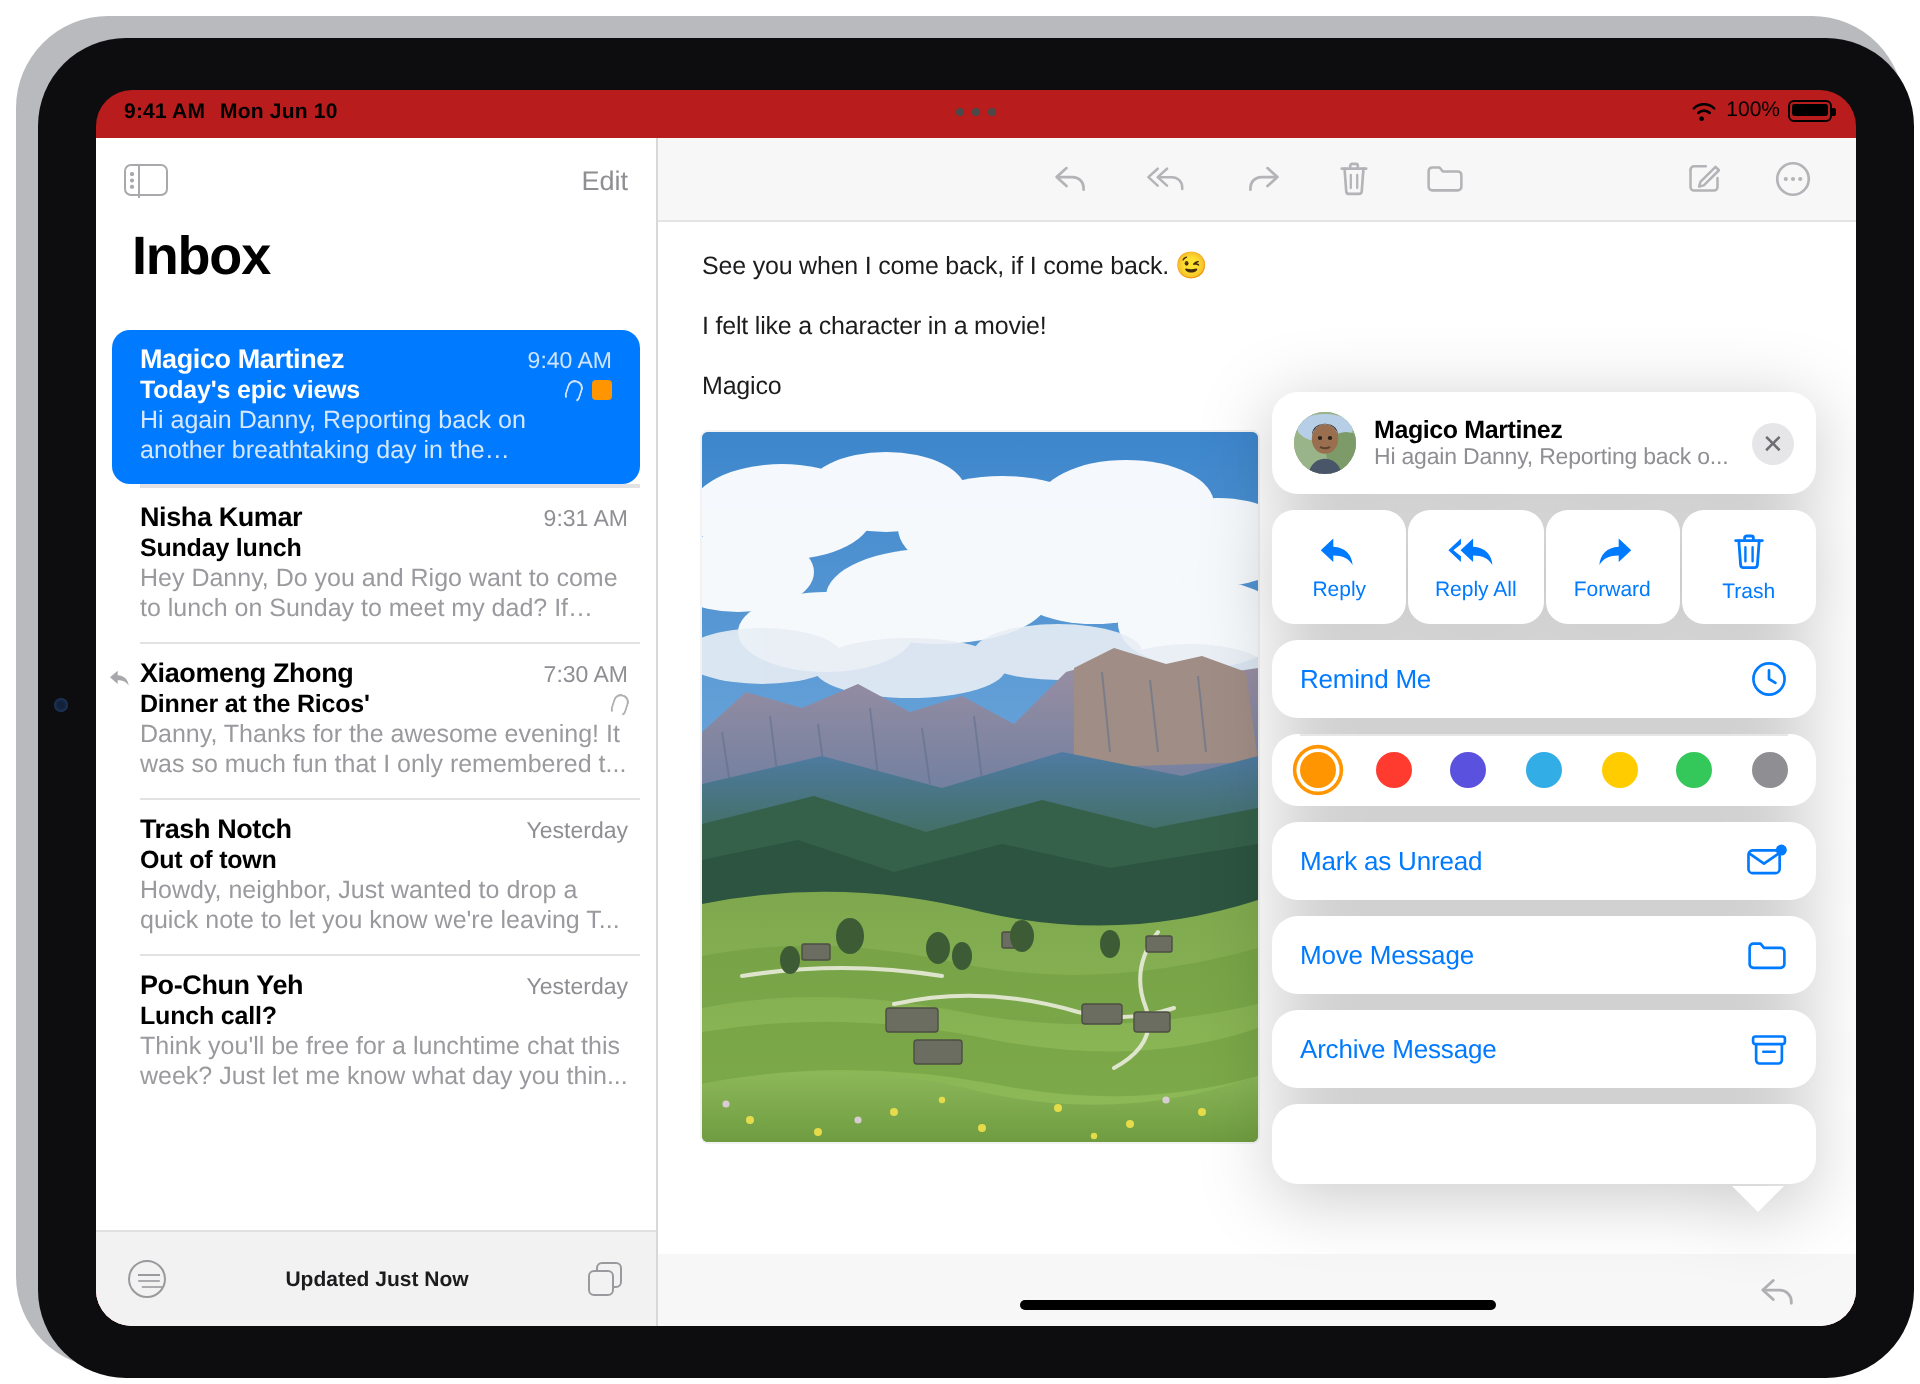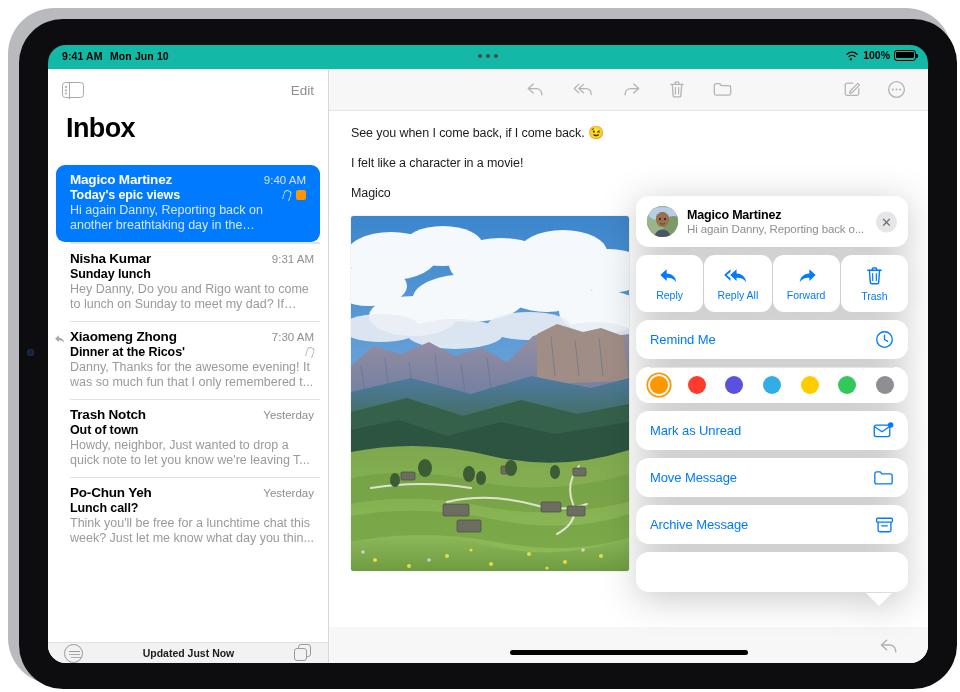--- a/index.html
+++ b/index.html
@@ -31,21 +31,21 @@
     left: 19px; top: 341px;
     width: 7px; height: 7px;
     border-radius: 50%;
     background: #12203a;
     box-shadow: inset 0 0 2px #2a4a7a;
   }
   #screen {
     position: absolute;
     left: 40px; top: 37px;
     width: 880px; height: 618px;
-    background: #14b8a6;
+    background: #b91c1c;
     border-radius: 18px;
     overflow: hidden;
   }
 
   
   #status-bar {
     position: absolute; left: 0; top: 0;
     width: 880px; height: 24px;
     display: flex; align-items: center;
     font-size: 10.5px; font-weight: bold; color: #000;
@@ -122,21 +122,21 @@
     border-bottom-color: transparent; transform: rotate(18deg);
   }
   .selected .clip-icon { border-color: #cfe4ff; border-bottom-color: transparent; }
   .flag-badge { width: 10px; height: 10px; border-radius: 2px; background: #ff9500; }
   .replied-arrow {
     position: absolute; left: 6px; top: 12px; width: 12px; height: 10px; color: #a0a0a4;
   }
 
   
   #sidebar-bottom {
-    position: absolute; left: 0; bottom: 0; width: 280px; height: 21px;
+    position: absolute; left: 0; bottom: 0; width: 280px; height: 48px;
     background: #f2f2f2; border-top: 1px solid #e0e0e2;
     display: flex; align-items: center; justify-content: space-between; padding: 0 16px;
   }
   #filter-icon { width: 19px; height: 19px; border: 1.3px solid #9a9a9e; border-radius: 50%; position: relative; }
   #filter-icon:before {
     content:""; position: absolute; left: 4px; top: 6px; width: 11px; height: 1.3px; background: #9a9a9e;
     box-shadow: 0 3px 0 -0.1px #9a9a9e, 1.8px 6px 0 -0.1px #9a9a9e;
   }
   #updated-status { font-size: 10.5px; font-weight: bold; color: #1c1c1e; }
   #compose-stack-icon { width: 18px; height: 18px; position: relative; }
@@ -232,21 +232,21 @@
         <i></i>
           <i></i>
           <i></i>
       </div>
       <div id="status-right">
         <svg width="14" height="11" viewBox="0 0 16 12">
           <path d="M8 10.4 A1.35 1.35 0 1 1 8 10.39 Z" fill="#000"></path>
           <path d="M4.7 7.1a4.8 4.8 0 0 1 6.6 0" stroke="#000" stroke-width="1.5" fill="none" stroke-linecap="round"></path>
           <path d="M2.2 4.5a8.4 8.4 0 0 1 11.6 0" stroke="#000" stroke-width="1.5" fill="none" stroke-linecap="round"></path>
         </svg>
-        <span style="font-size:10.5px;font-weight:bold;">100%</span>
+        <span style="font-size:10.5px;font-weight:normal;">100%</span>
         <div class="battery-shell">
             <div class="battery-fill"></div>
           </div>
       </div>
     </div>
 
     <div id="split">
 
       <div id="sidebar">
 

